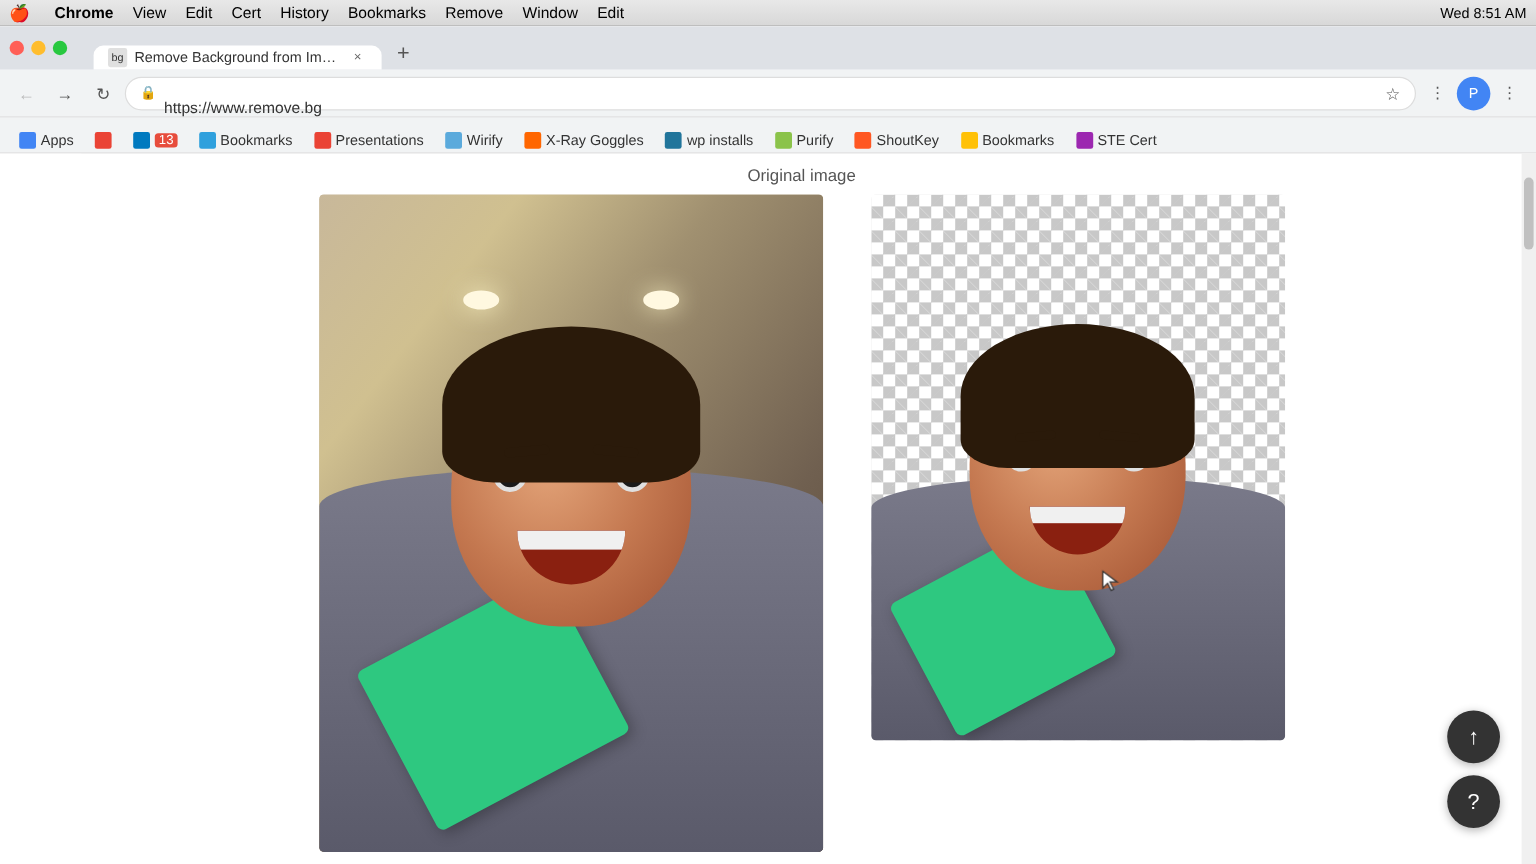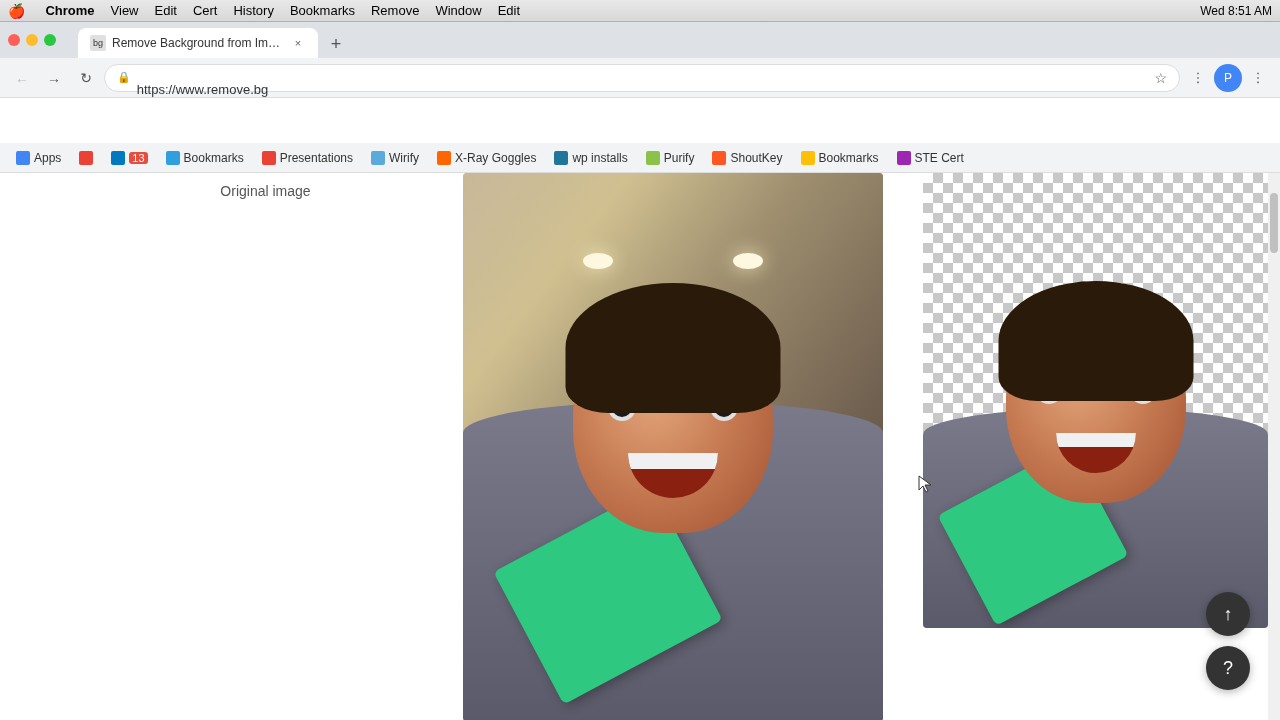--- a/index.html
+++ b/index.html
@@ -28,21 +28,21 @@
     
     .tab-bar {
       height: 36px;
       background: #dee1e6;
       display: flex;
       align-items: flex-end;
       padding: 0 70px 0 8px;
       position: relative;
     }
     .tab {
-      height: 30px;
+      height: 20px;
       background: #fff;
       border-radius: 8px 8px 0 0;
       display: flex;
       align-items: center;
       padding: 0 12px;
       font-size: 12px;
       min-width: 180px;
       max-width: 240px;
       position: relative;
       gap: 6px;
@@ -81,27 +81,26 @@
     .address-text { flex: 1; margin-top: 24px; }
     .star-btn { color: #555; font-size: 14px; cursor: pointer; }
     .nav-right { display: flex; align-items: center; gap: 2px; }
     .nav-icon-btn { width: 28px; height: 28px; border-radius: 50%; display: flex; align-items: center; justify-content: center; cursor: pointer; font-size: 13px; color: #555; }
 
     
     .bookmarks-bar {
       height: 30px;
       background: #f1f3f4;
       display: flex;
-      align-items: center;
+      align-items: flex-end;
       padding: 0 8px;
       gap: 2px;
       border-bottom: 1px solid #ddd;
       font-size: 12px;
       overflow: hidden;
-      margin-top: 45px;
     }
     .bookmark-item {
       display: flex;
       align-items: center;
       gap: 4px;
       padding: 3px 8px;
       border-radius: 4px;
       cursor: pointer;
       white-space: nowrap;
       color: #333;
@@ -118,22 +117,22 @@
     }
     .page-scroll-area {
       flex: 1;
       overflow-y: auto;
       overflow-x: hidden;
       position: relative;
     }
     .page-inner {
       padding: 0;
       display: flex;
-      flex-direction: row;
-      align-items: flex-start;
+      flex-direction: column;
+      align-items: flex-end;
     }
 
     
     .scrollbar {
       width: 12px;
       background: #f0f0f0;
       position: relative;
     }
     .scrollbar-thumb {
       width: 8px;

